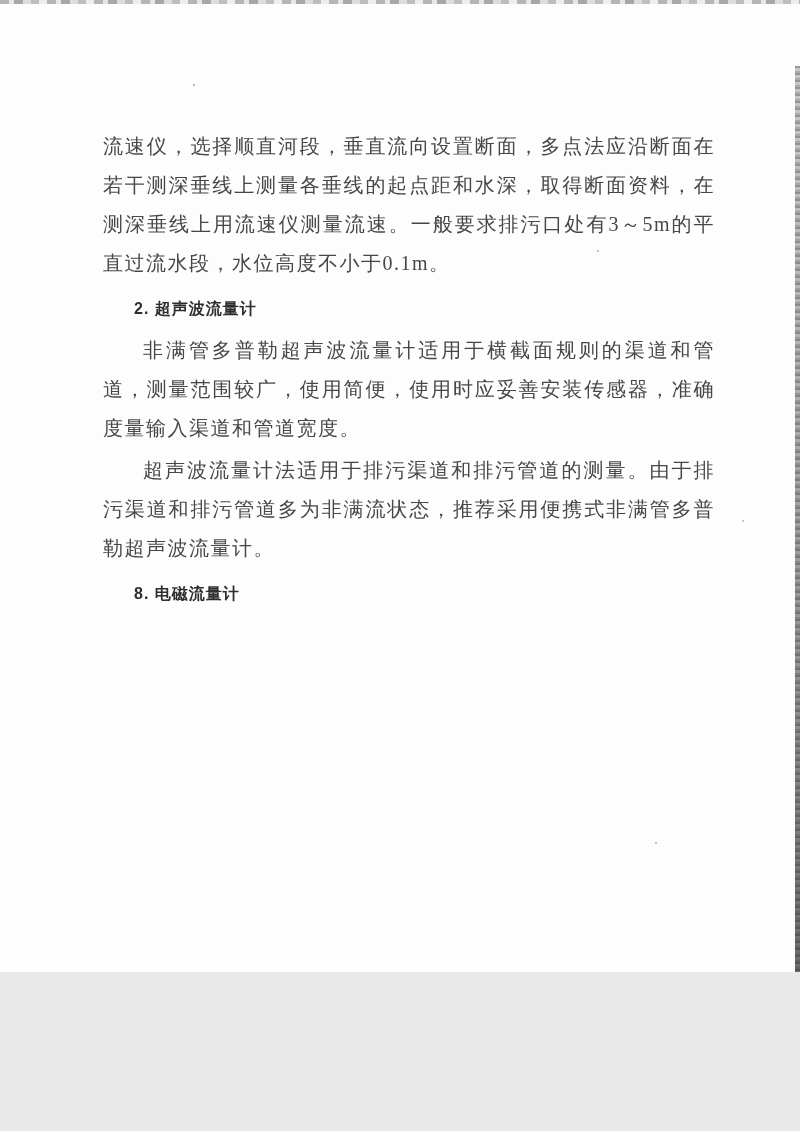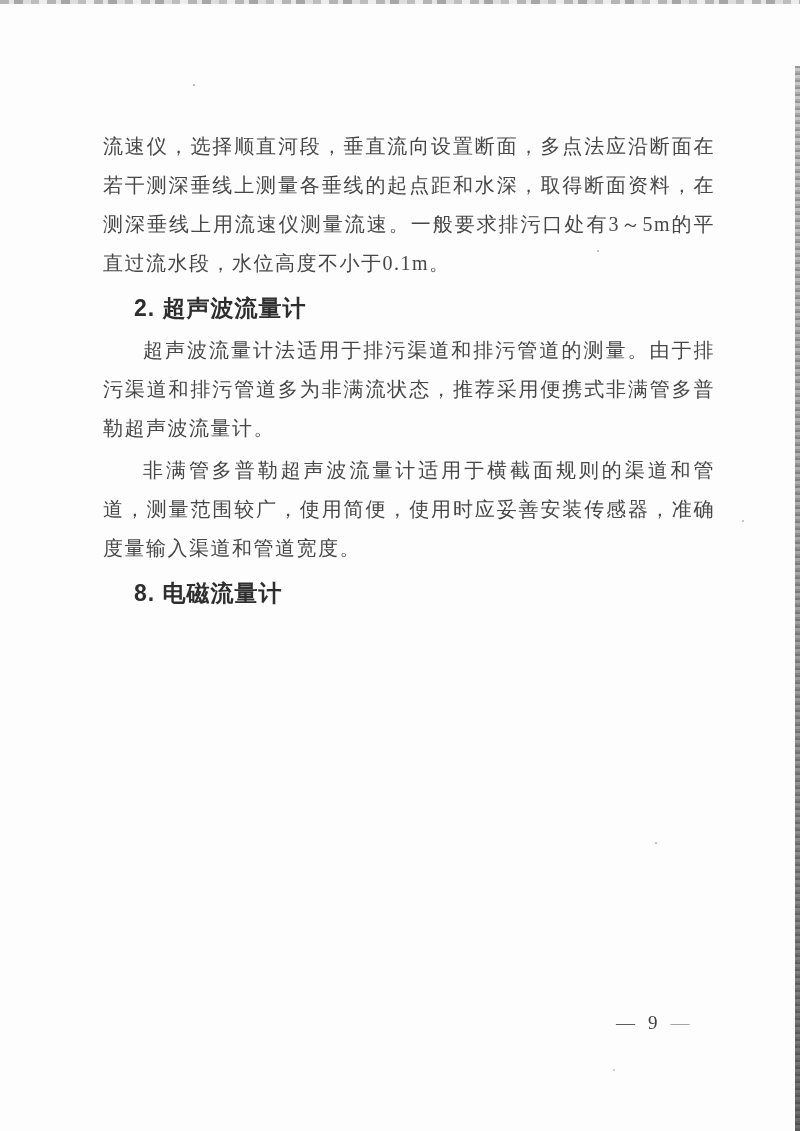--- a/index.html
+++ b/index.html
@@ -9,21 +9,21 @@
     --edge:#8e8e8e;
   }
   html,body{margin:0;padding:0;}
   body{
     width:800px;height:1131px;
     background:#e9e9e9;
     font-family:"Liberation Serif", serif;
   }
   .page{
     position:relative;
-    width:800px;height:1131px;
+    width:800px;height:972px;
     background:var(--page-bg);
     overflow:hidden;
   }
   
   .scan-top{
     position:absolute;top:0;left:0;right:0;height:4px;
     background:repeating-linear-gradient(90deg,
       #9d9d9d 0 9px,#dedede 9px 14px,#8a8a8a 14px 23px,
       #d2d2d2 23px 31px,#a8a8a8 31px 39px,#e8e8e8 39px 47px);
     opacity:.75;
@@ -49,21 +49,21 @@
     letter-spacing:1.5px;
     text-align:justify;
   }
   .text-column > :first-child{margin-top:0;}
   .para{margin:3px 0 0 0;}
   .para.indent{text-indent:2em;}
   .heading{
     margin:6px 0 0 0;
     font-family:"Liberation Sans", sans-serif;
     font-weight:bold;
-    font-size:23px;line-height:39px;
+    font-size:16px;line-height:39px;
     color:var(--heading-ink);
     letter-spacing:1px;
     text-indent:31px;
   }
   .page-number{
     position:absolute;left:616px;top:1011px;
     font-size:19px;line-height:24px;color:#4c4c4c;
     letter-spacing:0;white-space:nowrap;
   }
   .page-number .dash-left{color:#555;margin-right:13px;}
@@ -74,21 +74,21 @@
 <body>
 
 <div class="page">
   <div class="scan-top"></div>
   <div class="scan-right"></div>
   <div class="specks"></div>
 
   <div class="text-column" id="text-column">
       <p class="para">流速仪，选择顺直河段，垂直流向设置断面，多点法应沿断面在若干测深垂线上测量各垂线的起点距和水深，取得断面资料，在测深垂线上用流速仪测量流速。一般要求排污口处有3～5m的平直过流水段，水位高度不小于0.1m。</p>
       <h3 class="heading">2. 超声波流量计</h3>
+      <p class="para indent">非满管多普勒超声波流量计适用于横截面规则的渠道和管道，测量范围较广，使用简便，使用时应妥善安装传感器，准确度量输入渠道和管道宽度。</p>
       <p class="para indent">超声波流量计法适用于排污渠道和排污管道的测量。由于排污渠道和排污管道多为非满流状态，推荐采用便携式非满管多普勒超声波流量计。</p>
-      <p class="para indent">非满管多普勒超声波流量计适用于横截面规则的渠道和管道，测量范围较广，使用简便，使用时应妥善安装传感器，准确度量输入渠道和管道宽度。</p>
       <h3 class="heading">8. 电磁流量计</h3>
     </div>
 
   <div class="page-number">
     <span class="dash-left">—</span><span class="num">9</span><span class="dash-right">—</span>
   </div>
 </div>
 
 </body></html>

